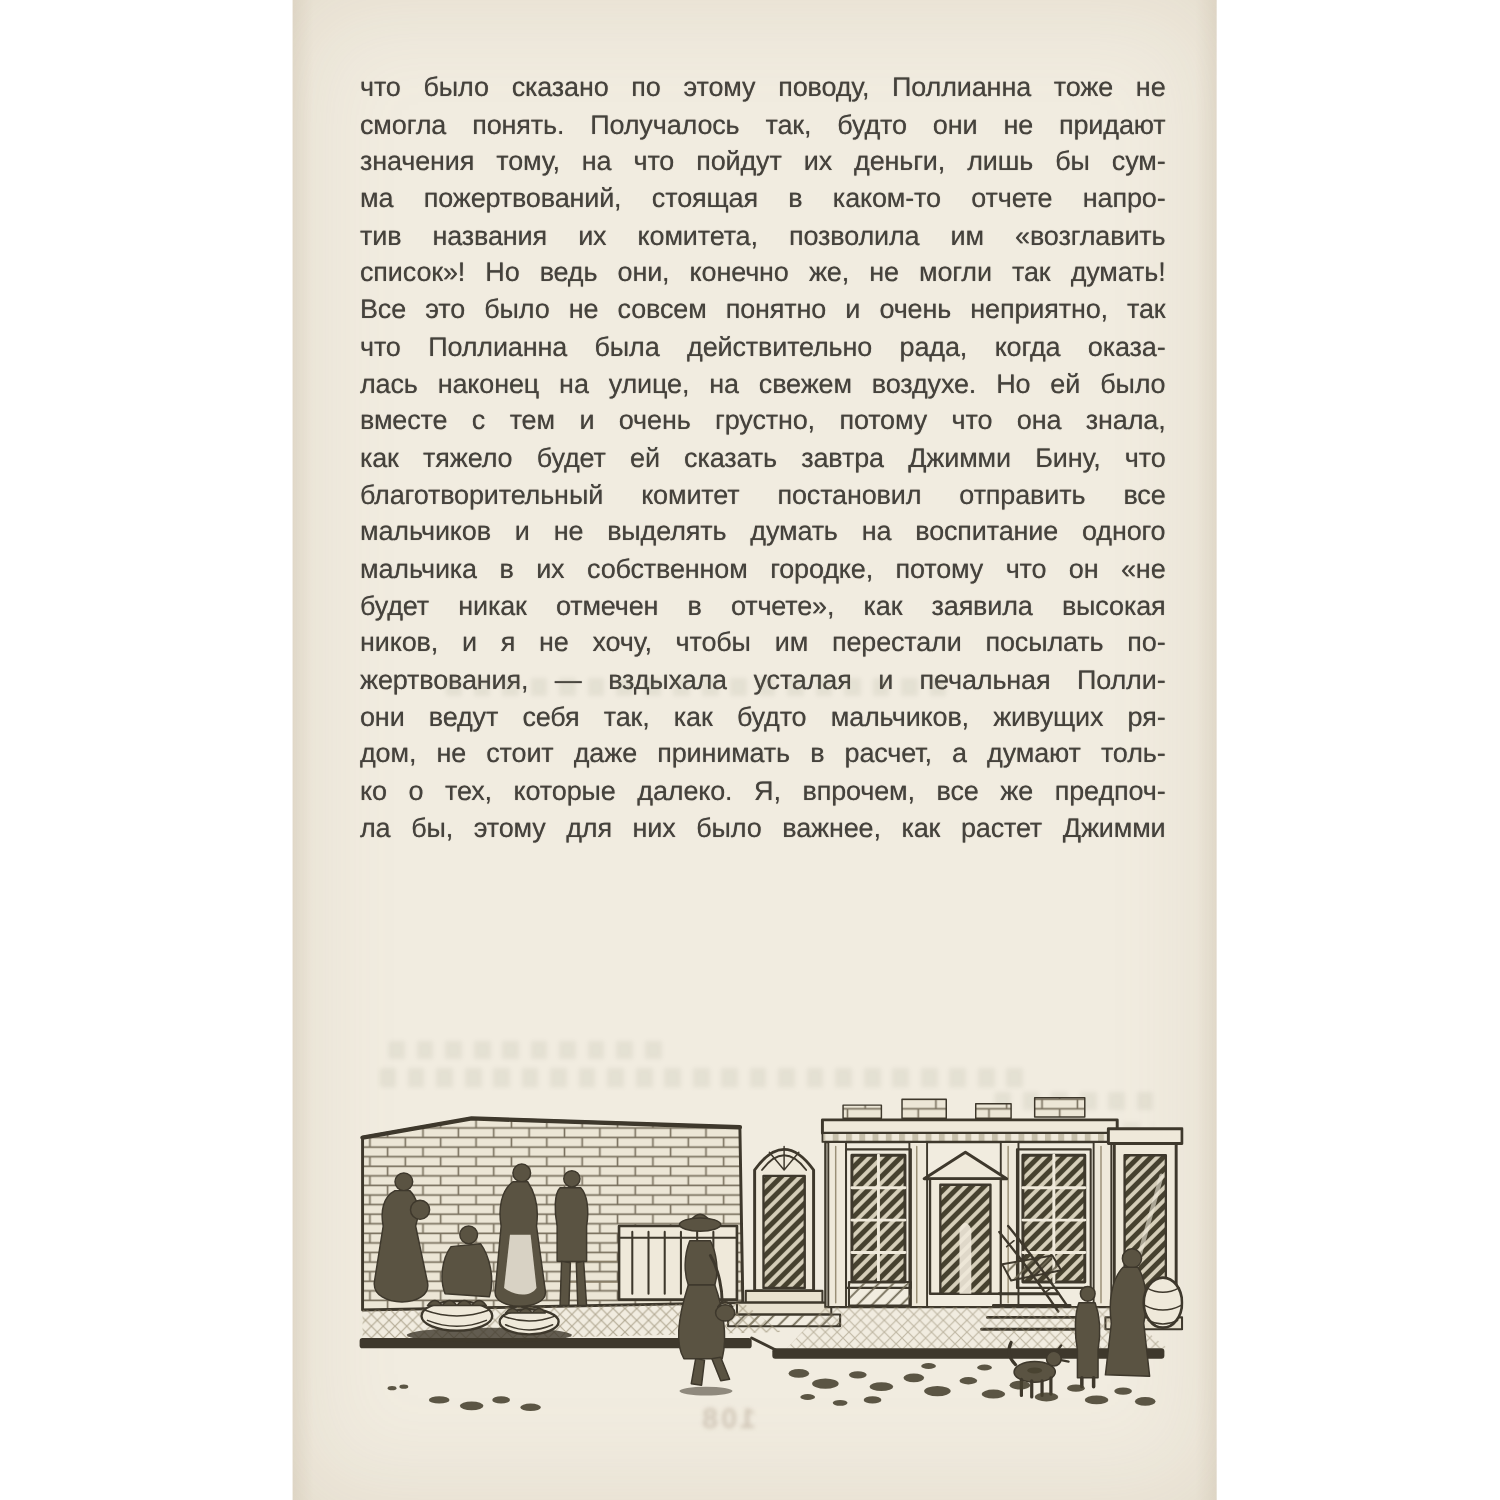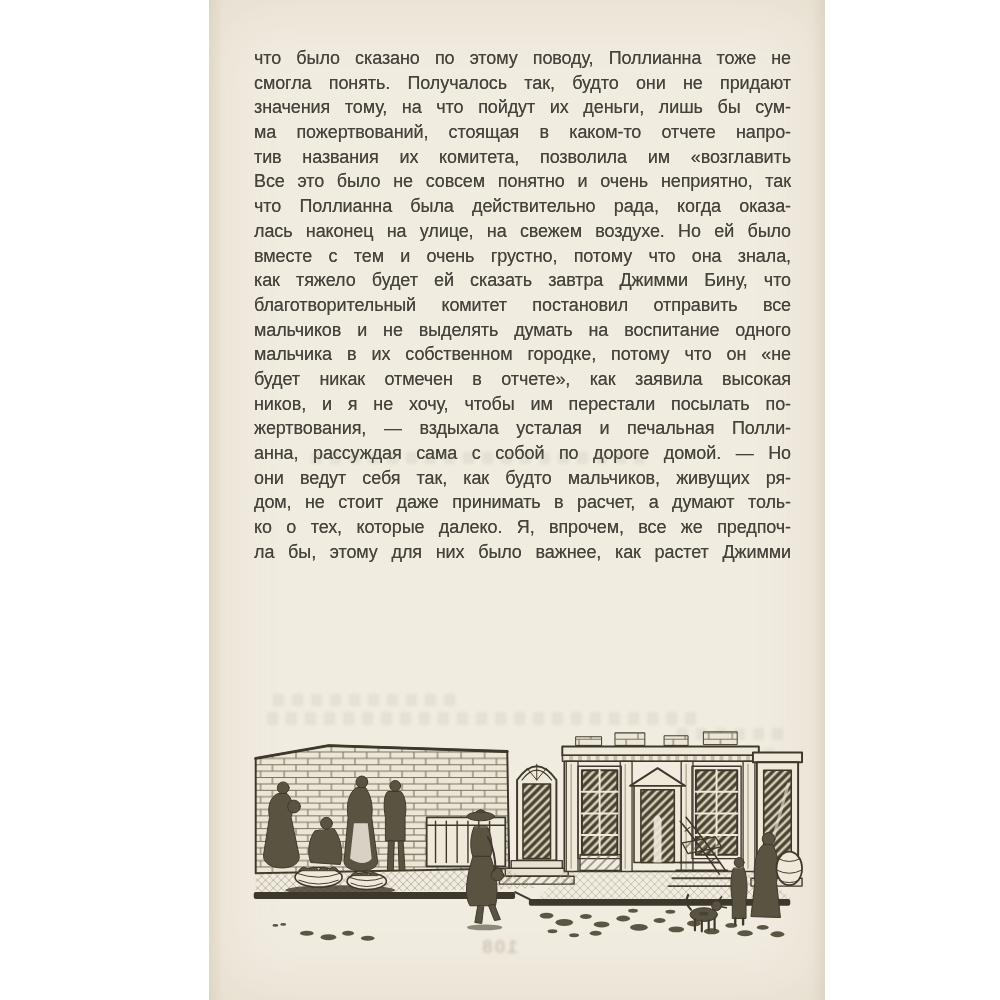--- a/index.html
+++ b/index.html
@@ -1,21 +1,21 @@
 <!DOCTYPE html>
 <html><head>
 <meta charset="utf-8">
 <style>
   html,body{margin:0;padding:0;}
   body{
     width:1000px;height:1000px;background:#ffffff;overflow:hidden;position:relative;
     font-family:"Liberation Sans", sans-serif;
   }
   .scan-page{
-    position:absolute;left:209px;top:0;width:616px;height:1000px;
+    position:absolute;left:195px;top:0;width:616px;height:1000px;
     background-color:#f1ece0;
     background-image:
       linear-gradient(90deg, rgba(151,132,104,.12) 0, rgba(0,0,0,0) 14px),
       linear-gradient(270deg, rgba(151,132,104,.12) 0, rgba(0,0,0,0) 14px);
     box-shadow: inset 0 0 70px rgba(165,145,112,.18);
   }
   .text-block{
     position:absolute;left:45px;top:46px;width:537px;
     color:#45423c;
     font-size:18px;line-height:24.7px;letter-spacing:-0.1px;
@@ -51,32 +51,32 @@
 <body>
 
 <div class="scan-page">
 
   <div class="text-block" id="text-block">
       <div class="line">что было сказано по этому поводу, Поллианна тоже не</div>
       <div class="line">смогла понять. Получалось так, будто они не придают</div>
       <div class="line">значения тому, на что пойдут их деньги, лишь бы сум-</div>
       <div class="line">ма пожертвований, стоящая в каком-то отчете напро-</div>
       <div class="line">тив названия их комитета, позволила им «возглавить</div>
+      <div class="line">список»! Но ведь они, конечно же, не могли так думать!</div>
       <div class="line">Все это было не совсем понятно и очень неприятно, так</div>
       <div class="line">что Поллианна была действительно рада, когда оказа-</div>
       <div class="line">лась наконец на улице, на свежем воздухе. Но ей было</div>
       <div class="line">вместе с тем и очень грустно, потому что она знала,</div>
       <div class="line">как тяжело будет ей сказать завтра Джимми Бину, что</div>
       <div class="line">благотворительный комитет постановил отправить все</div>
       <div class="line">мальчиков и не выделять думать на воспитание одного</div>
       <div class="line">мальчика в их собственном городке, потому что он «не</div>
       <div class="line">будет никак отмечен в отчете», как заявила высокая</div>
       <div class="line">ников, и я не хочу, чтобы им перестали посылать по-</div>
       <div class="line">жертвования, — вздыхала усталая и печальная Полли-</div>
-      <div class="line">анна, рассуждая сама с собой по дороге домой. — Но</div>
       <div class="line">они ведут себя так, как будто мальчиков, живущих ря-</div>
       <div class="line">дом, не стоит даже принимать в расчет, а думают толь-</div>
       <div class="line">ко о тех, которые далеко. Я, впрочем, все же предпоч-</div>
       <div class="line">ла бы, этому для них было важнее, как растет Джимми</div>
     </div>
 
   <div class="smudge s1"></div>
   <div class="smudge s2"></div>
   <div class="smudge s3"></div>
   <div class="smudge s4"></div>

